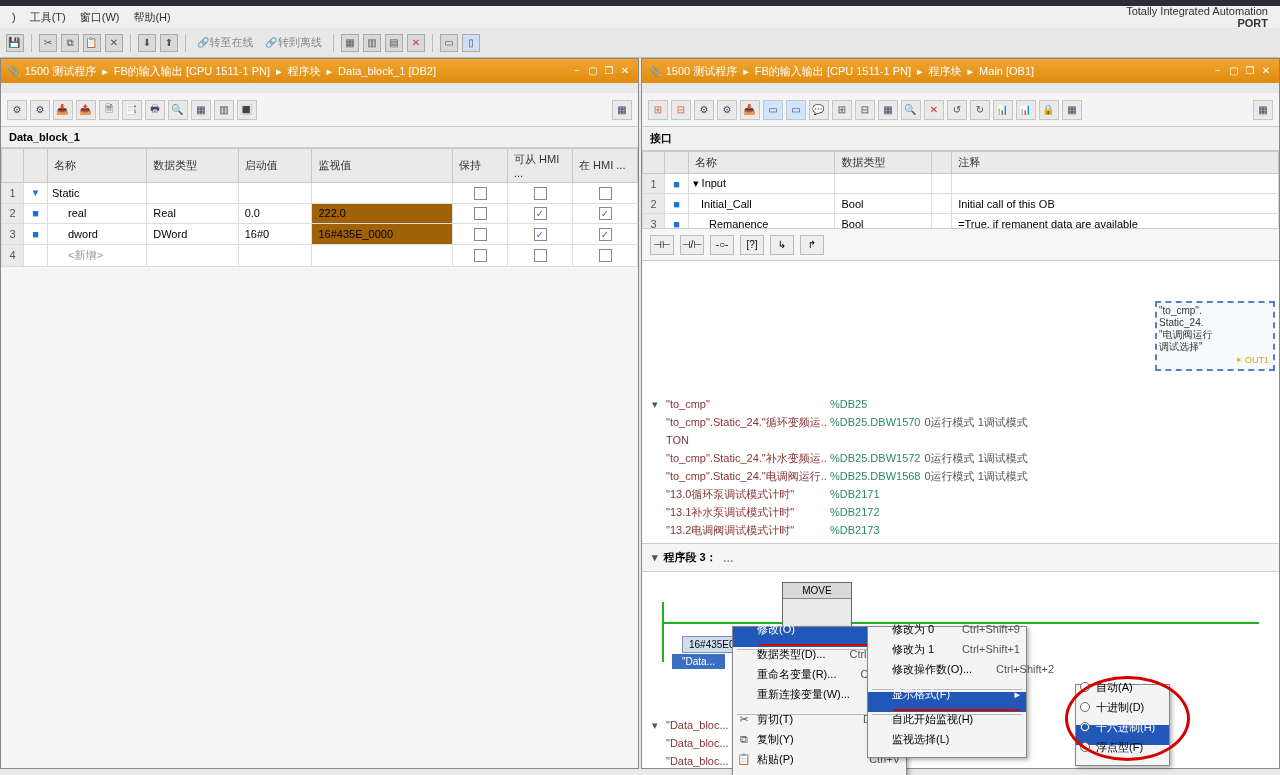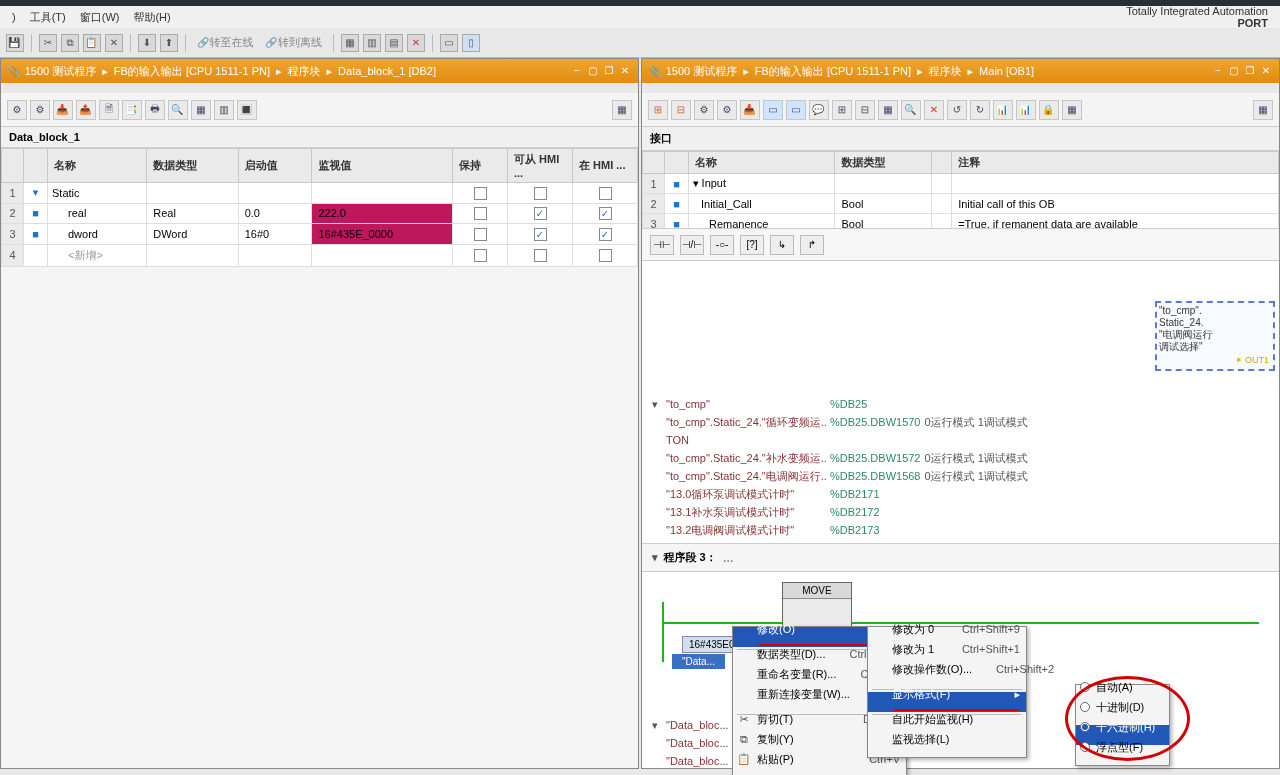--- a/index.html
+++ b/index.html
@@ -25,25 +25,25 @@
 .pane-title .winbtns { margin-left:auto; display:flex; gap:2px; }
 .pane-title .winbtns span { width:14px; height:14px; color:#fff; text-align:center; line-height:14px; font-size:10px; }
 
 .pane-toolbar { height:34px; background:#f4f4f4; border-bottom:1px solid #ccc; display:flex; align-items:center; padding:0 6px; gap:3px; }
 .pane-toolbar .tb { width:20px; height:20px; background:#eaeaea; border:1px solid #c6c6c6; display:inline-flex; align-items:center; justify-content:center; font-size:10px; color:#446; }
 .pane-toolbar .spacer { flex:1; }
 
 .section-label { background:#f0f0f0; padding:4px 8px; font-weight:bold; font-size:11px; border-bottom:1px solid #ccc; }
 
 .datatable { width:100%; border-collapse:collapse; font-size:11px; }
-.datatable th { background:#eaeaea; border:1px solid #c8c8c8; padding:3px 6px; text-align:left; font-weight:bold; color:#333; height:22px; }
+.datatable th { background:#eaeaea; border:1px solid #c8c8c8; padding:3px 6px; text-align:left; font-weight:normal; color:#333; height:22px; }
 .datatable td { border:1px solid #ddd; padding:3px 6px; height:20px; background:#fff; }
 .datatable td.rownum { background:#eaeaea; text-align:center; width:22px; color:#555; }
 .datatable td.icon-cell { width:24px; text-align:center; }
-.datatable td.hl { background:#be185d; }
+.datatable td.hl { background:#a16207; }
 .datatable .chk { display:inline-block; width:13px; height:13px; border:1px solid #888; background:#fff; vertical-align:middle; text-align:center; line-height:11px; font-size:10px; }
 .datatable .chk.on { background:#fff; color:#2a6cd3; }
 .datatable .chk.on::after { content:"✓"; }
 .datatable .faded { color:#999; }
 .icon-blue { color:#1a74d6; }
 
 .code-area { flex:1; overflow:auto; background:#fff; position:relative; }
 
 .network-tools { height:32px; border-bottom:1px solid #ccc; display:flex; align-items:center; gap:6px; padding:0 8px; background:#f6f6f6; }
 .network-tools .nt { width:24px; height:20px; border:1px solid #bbb; background:#eee; display:flex; align-items:center; justify-content:center; font-size:10px; }

